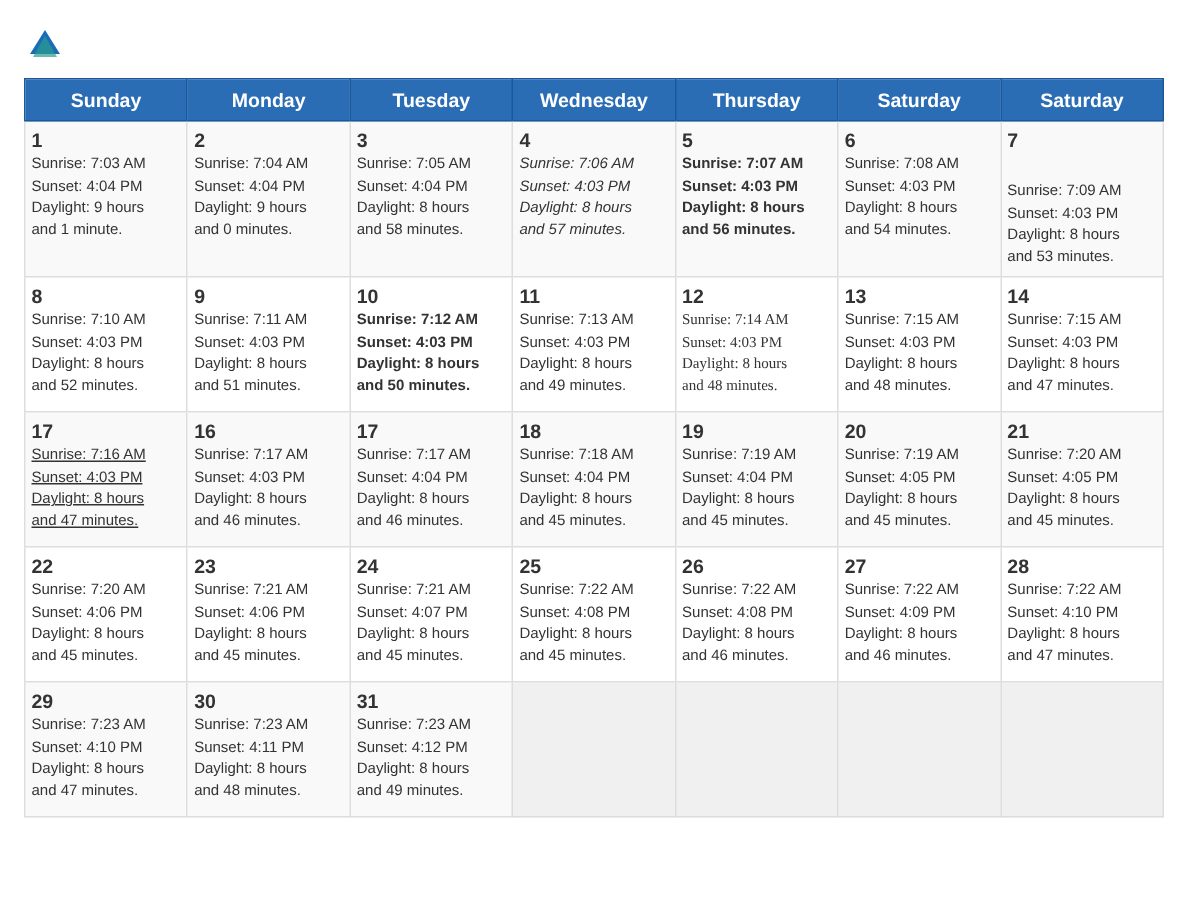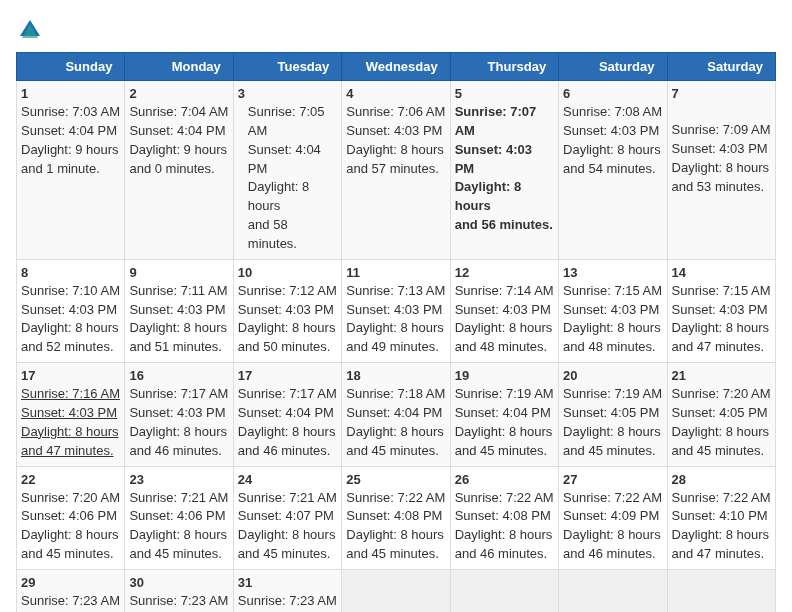--- a/index.html
+++ b/index.html
@@ -53,22 +53,22 @@
     table {
       width: 100%;
       border-collapse: collapse;
       table-layout: fixed;
     }
     thead tr th {
       background-color: #2a6db5;
       color: #fff;
       font-size: 13px;
       font-weight: bold;
-      padding: 6px 12px;
-      text-align: right;
+      padding: 6px 0;
+      text-align: center;
       border: 1px solid #1a5a9a;
     }
     tbody tr td {
       vertical-align: top;
       padding: 5px 4px;
       font-size: 10.5px;
       color: #333;
       border: 1px solid #ddd;
       background: #fff;
       min-height: 80px;
@@ -77,21 +77,21 @@
     tbody tr:nth-child(odd) td {
       background: #f9f9f9;
     }
     .day-number {
       font-size: 13px;
       font-weight: bold;
       display: block;
       margin-bottom: 2px;
     }
     .day-info {
-      font-size: 13px;
+      font-size: 10px;
       line-height: 1.45;
       color: #333;
     }
     .empty-cell {
       background: #f0f0f0 !important;
     }
   </style>
 </head>
 <body>
 
@@ -137,28 +137,28 @@
         </td>
         <td>
           <span class="day-number">2</span>
           <div class="day-info" style="white-space: pre-line;">Sunrise: 7:04 AM
 Sunset: 4:04 PM
 Daylight: 9 hours
 and 0 minutes.</div>
         </td>
         <td>
           <span class="day-number">3</span>
-          <div class="day-info" style="white-space: pre-line; margin-left: 10px;">Sunrise: 7:05 AM
+          <div class="day-info" style="white-space: pre-line;">Sunrise: 7:05 AM
 Sunset: 4:04 PM
 Daylight: 8 hours
 and 58 minutes.</div>
         </td>
         <td>
           <span class="day-number">4</span>
-          <div class="day-info" style="white-space: pre-line;">Sunrise: 7:06 AM
+          <div class="day-info" style="white-space: pre-line; font-style: italic;">Sunrise: 7:06 AM
 Sunset: 4:03 PM
 Daylight: 8 hours
 and 57 minutes.</div>
         </td>
         <td>
           <span class="day-number">5</span>
           <div class="day-info" style="white-space: pre-line; font-weight: bold;">Sunrise: 7:07 AM
 Sunset: 4:03 PM
 Daylight: 8 hours
 and 56 minutes.</div>
@@ -188,35 +188,35 @@
         </td>
         <td>
           <span class="day-number">9</span>
           <div class="day-info" style="white-space: pre-line;">Sunrise: 7:11 AM
 Sunset: 4:03 PM
 Daylight: 8 hours
 and 51 minutes.</div>
         </td>
         <td>
           <span class="day-number">10</span>
-          <div class="day-info" style="white-space: pre-line;">Sunrise: 7:12 AM
+          <div class="day-info" style="white-space: pre-line; font-weight: bold;">Sunrise: 7:12 AM
 Sunset: 4:03 PM
 Daylight: 8 hours
 and 50 minutes.</div>
         </td>
         <td>
           <span class="day-number">11</span>
           <div class="day-info" style="white-space: pre-line;">Sunrise: 7:13 AM
 Sunset: 4:03 PM
 Daylight: 8 hours
 and 49 minutes.</div>
         </td>
         <td>
           <span class="day-number">12</span>
-          <div class="day-info" style="white-space: pre-line;">Sunrise: 7:14 AM
+          <div class="day-info" style="white-space: pre-line; font-family: Liberation Serif, serif;">Sunrise: 7:14 AM
 Sunset: 4:03 PM
 Daylight: 8 hours
 and 48 minutes.</div>
         </td>
         <td>
           <span class="day-number">13</span>
           <div class="day-info" style="white-space: pre-line;">Sunrise: 7:15 AM
 Sunset: 4:03 PM
 Daylight: 8 hours
 and 48 minutes.</div>

